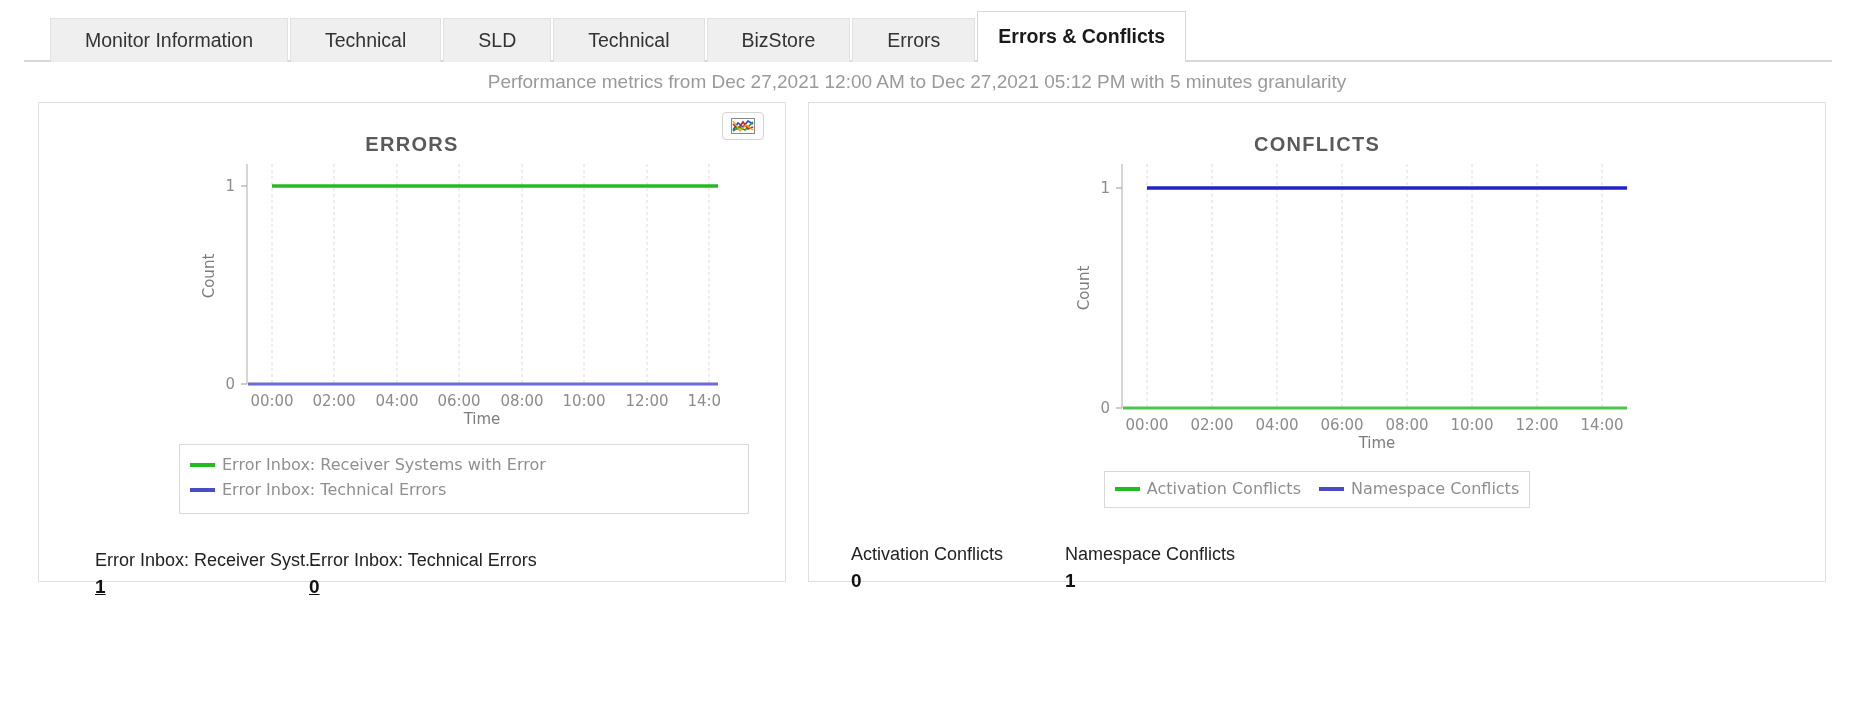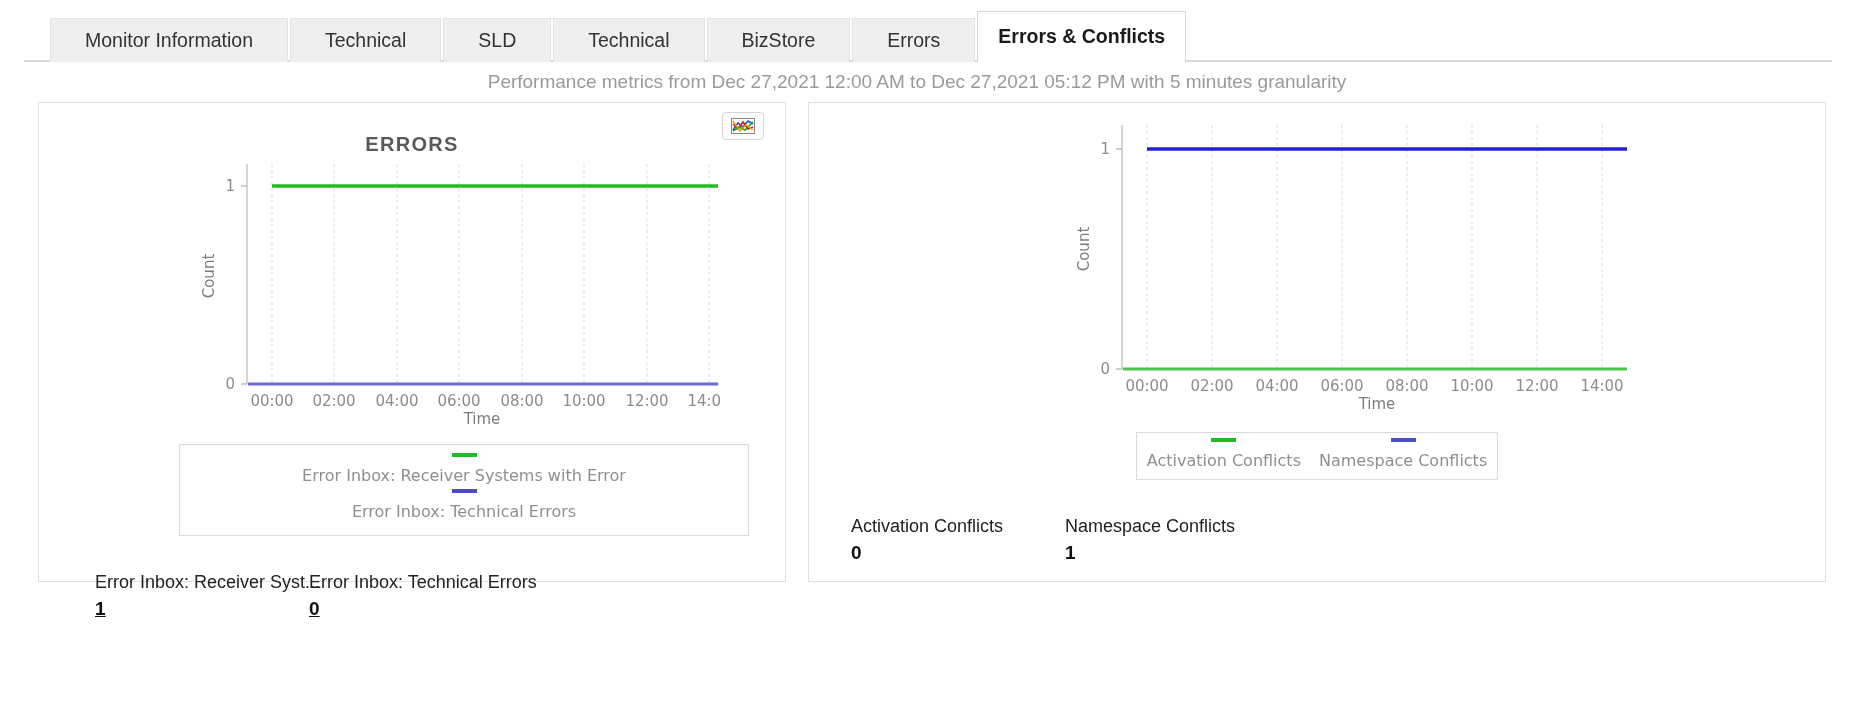--- a/index.html
+++ b/index.html
@@ -140,21 +140,20 @@
   .legend-center { text-align: center; }
   .legend-item {
     display: flex;
     align-items: center;
     gap: 7px;
     font-family: "DejaVu Sans", sans-serif;
     font-size: 16px;
     color: #8f8f8f;
     line-height: 1.55;
     white-space: nowrap;
-    flex-direction: column;
   }
   .legend-swatch {
     display: inline-block;
     width: 25px;
     height: 4px;
     flex: 0 0 auto;
   }
 
   
   .stats {
@@ -272,20 +271,21 @@
       </div>
       <div class="stat">
         <div class="stat-label">Error Inbox: Technical Errors</div>
         <div class="stat-value link">0</div>
       </div>
     </div>
   </div>
 
   <div class="panel conflicts">
 
+    <div class="panel-title">CONFLICTS</div>
 
     <div class="chart-wrap">
       <svg class="chart-svg" width="660" height="295" viewBox="0 0 660 295">
 
         <line x1="135" y1="8" x2="135" y2="252" stroke="#c9c9c9" stroke-width="1.5"></line>
         <g stroke="#dcdcdc" stroke-width="1" stroke-dasharray="3,3">
           <line x1="160" y1="8" x2="160" y2="252"></line>
           <line x1="225" y1="8" x2="225" y2="252"></line>
           <line x1="290" y1="8" x2="290" y2="252"></line>
           <line x1="355" y1="8" x2="355" y2="252"></line>

